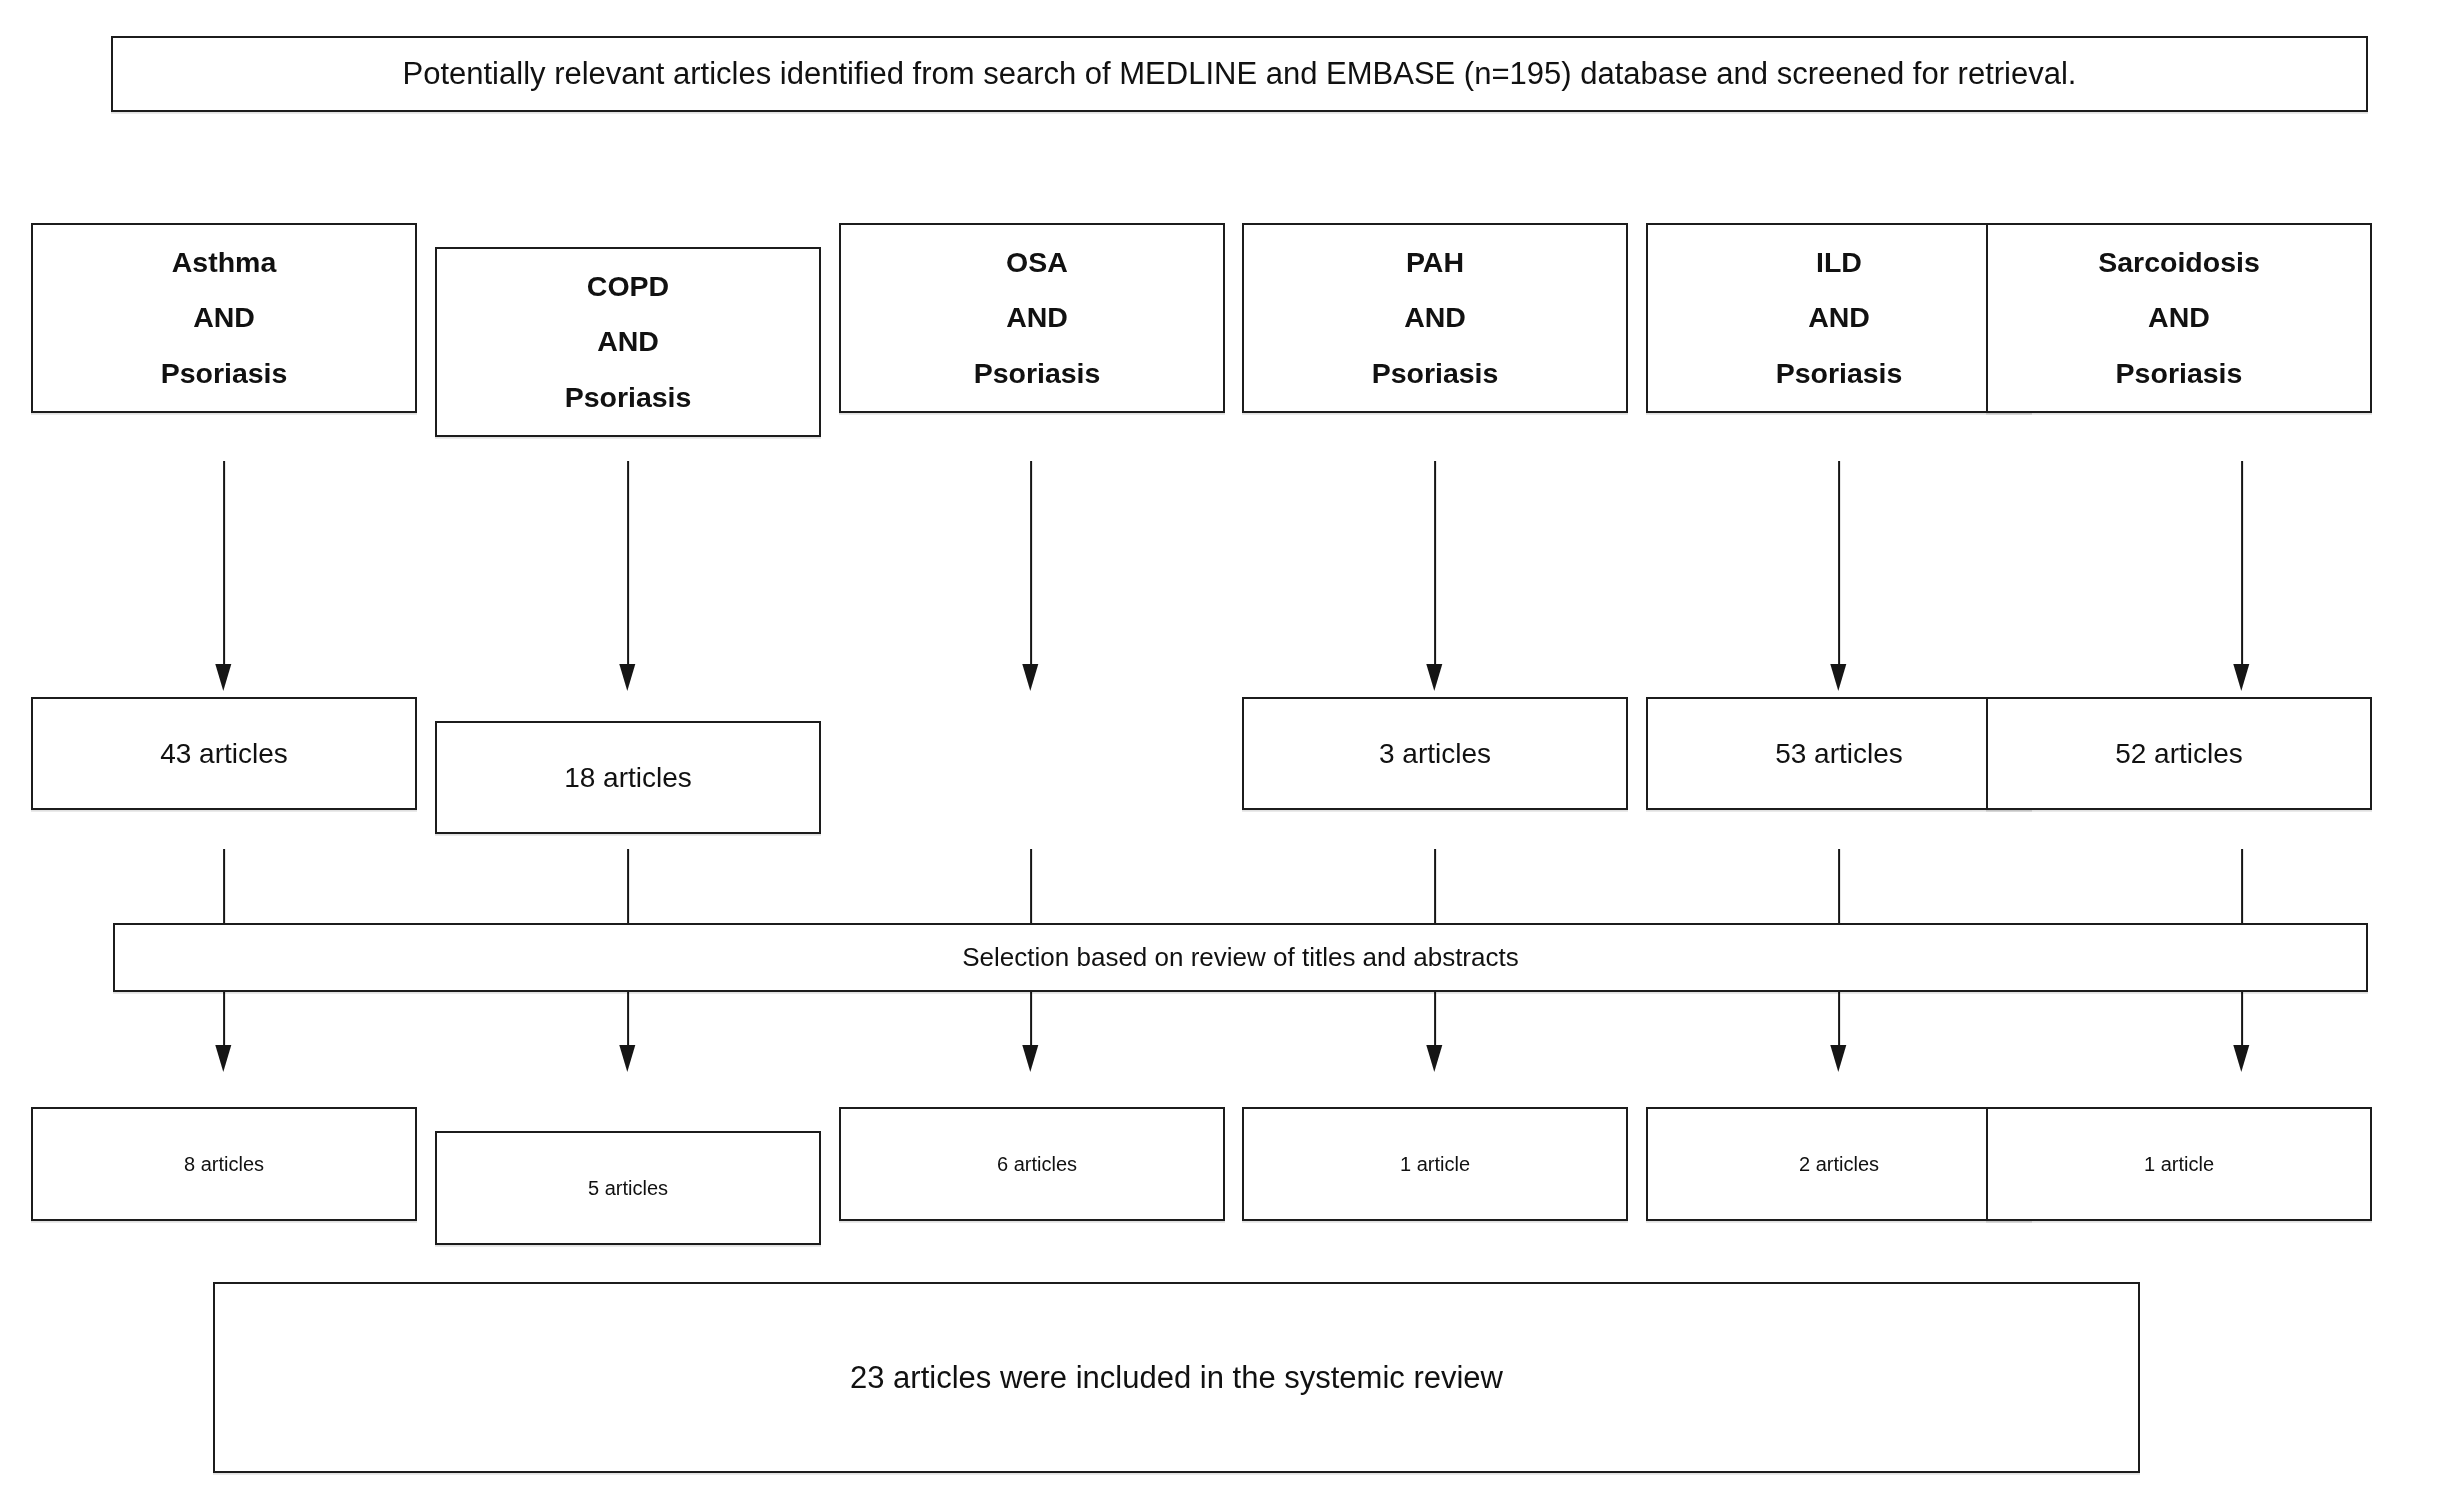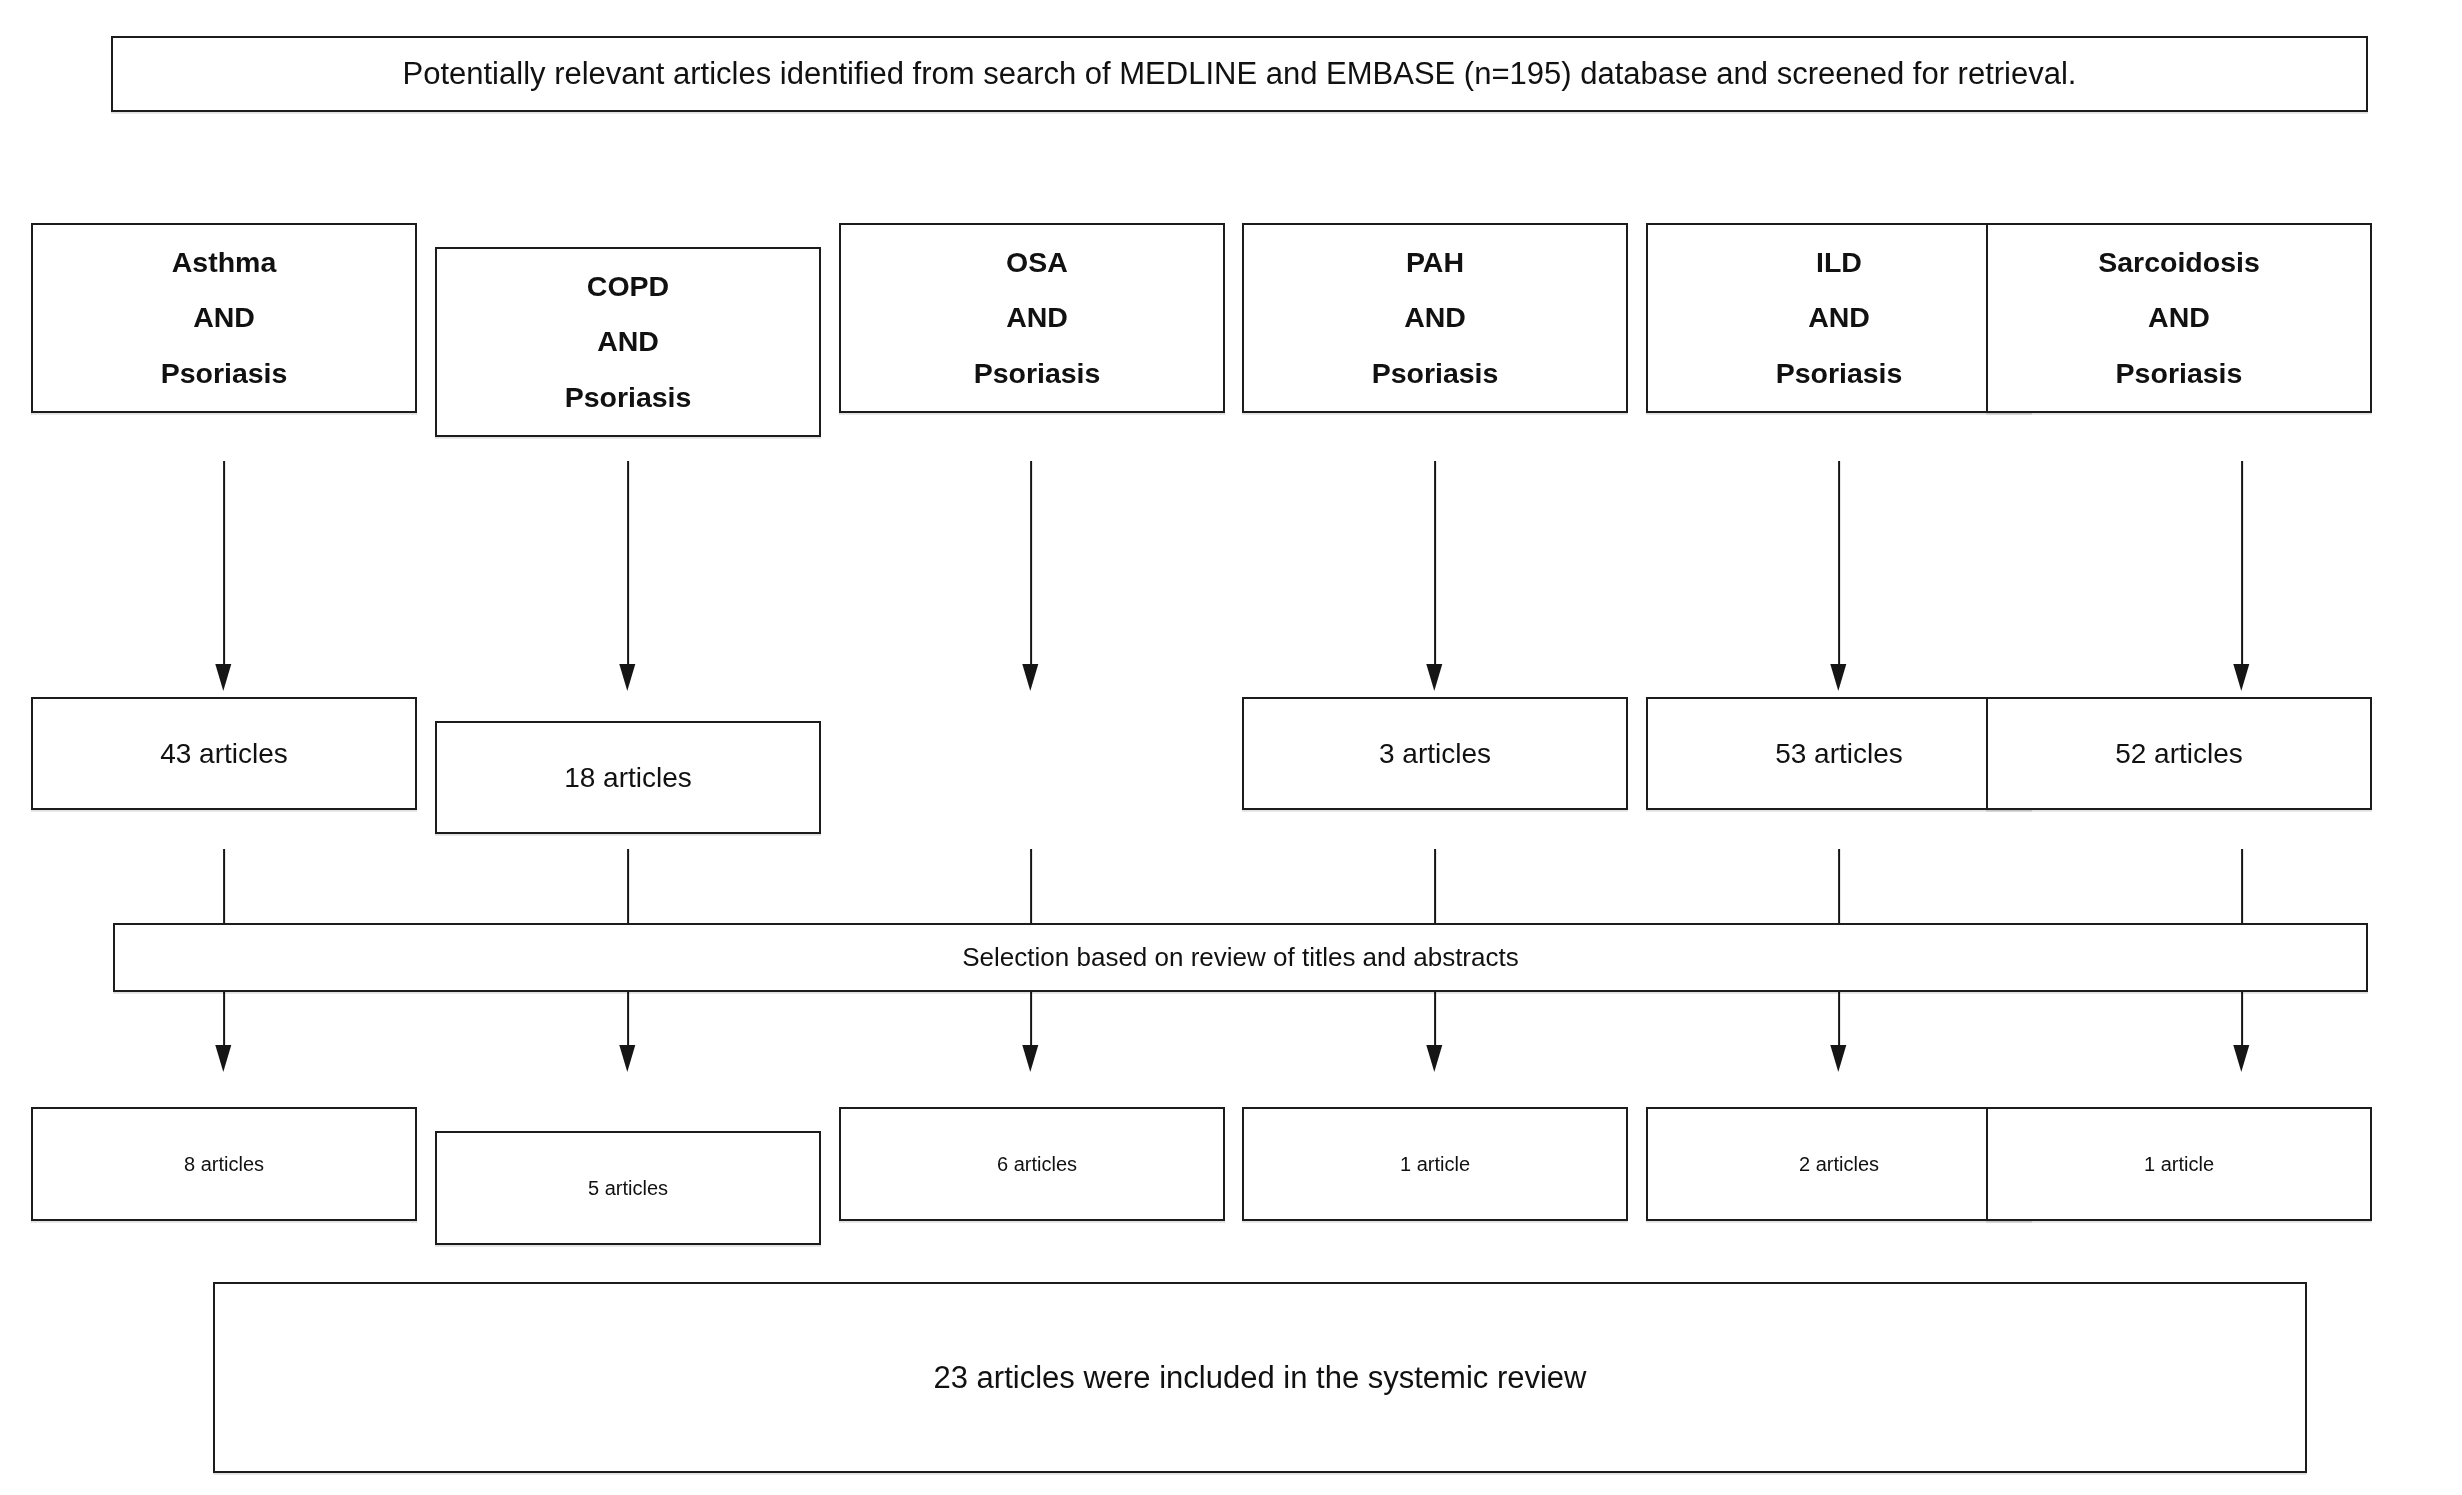--- a/index.html
+++ b/index.html
@@ -48,21 +48,21 @@
     width: 2255px; height: 69px;
     font-size: 26px;
     z-index: 2;
   }
   .count2 {
     top: 1107px; height: 114px;
     font-size: 20px;
   }
   .bottom-banner {
     left: 213px; top: 1282px;
-    width: 2094px; height: 191px;
+    width: 1927px; height: 191px;
     font-size: 31px;
   }
   .col { width: 386px; }
   .c0 { left: 31px; }
   .c1 { left: 435px; margin-top: 24px; }
   .c2 { left: 839px; padding-left: 10px; }
   .c3 { left: 1242px; }
   .c4 { left: 1646px; }
   .c5 { left: 1986px; }
 

